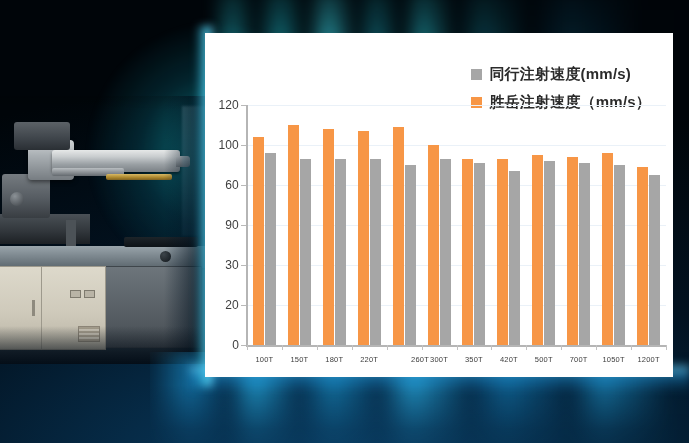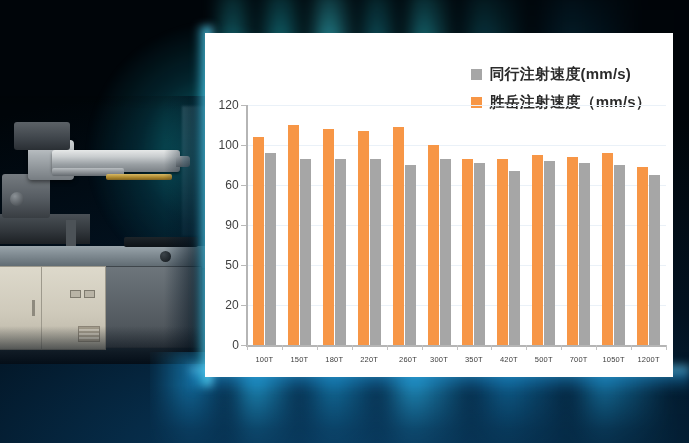--- a/index.html
+++ b/index.html
@@ -218,21 +218,21 @@
         <div class="gridline" style="top: 200px;"></div>
         <div class="gridline" style="top: 160px;"></div>
         <div class="gridline" style="top: 120px;"></div>
         <div class="gridline" style="top: 80px;"></div>
         <div class="gridline" style="top: 40px;"></div>
         <div class="gridline" style="top: 0px;"></div>
       </div>
     <div class="yaxis-labels">
         <div class="ytick" style="top: 243px;">0</div>
         <div class="ytick" style="top: 203px; text-align: center;">20</div>
-        <div class="ytick" style="top: 163px;">50</div>
+        <div class="ytick" style="top: 163px;">30</div>
         <div class="ytick" style="top: 123px;">90</div>
         <div class="ytick" style="top: 83px;">60</div>
         <div class="ytick" style="top: 43px; text-align: right;">100</div>
         <div class="ytick" style="top: 3px;">120</div>
       </div>
     <div class="axis-line-y"></div>
     <div class="axis-line-x"></div>
     <div class="bars">
         <div class="group" style="left: 0px; width: 34.9167px;">
           <div class="bar a" title="胜岳注射速度（mm/s） 100T: 104" style="height: 208px; background: rgb(247, 150, 70);"></div>
@@ -296,21 +296,21 @@
         <div class="xtickmark" style="left: 314.25px;"></div>
         <div class="xtickmark" style="left: 349.167px;"></div>
         <div class="xtickmark" style="left: 384.083px;"></div>
         <div class="xtickmark" style="left: 419px;"></div>
       </div>
     <div class="xlabels">
         <div class="xlabel" style="left: 17.4583px;">100T</div>
         <div class="xlabel" style="left: 52.375px;">150T</div>
         <div class="xlabel" style="left: 87.2917px;">180T</div>
         <div class="xlabel" style="left: 122.208px;">220T</div>
-        <div class="xlabel" style="left: 161px;">260T</div>
+        <div class="xlabel" style="left: 173px;">260T</div>
         <div class="xlabel" style="left: 192.042px;">300T</div>
         <div class="xlabel" style="left: 226.958px;">350T</div>
         <div class="xlabel" style="left: 261.875px;">420T</div>
         <div class="xlabel" style="left: 296.792px;">500T</div>
         <div class="xlabel" style="left: 331.708px;">700T</div>
         <div class="xlabel" style="left: 366.625px;">1050T</div>
         <div class="xlabel" style="left: 401.542px;">1200T</div>
       </div>
   <div class="ytickmark" style="top: 312px;"></div>
       <div class="ytickmark" style="top: 272px;"></div>

